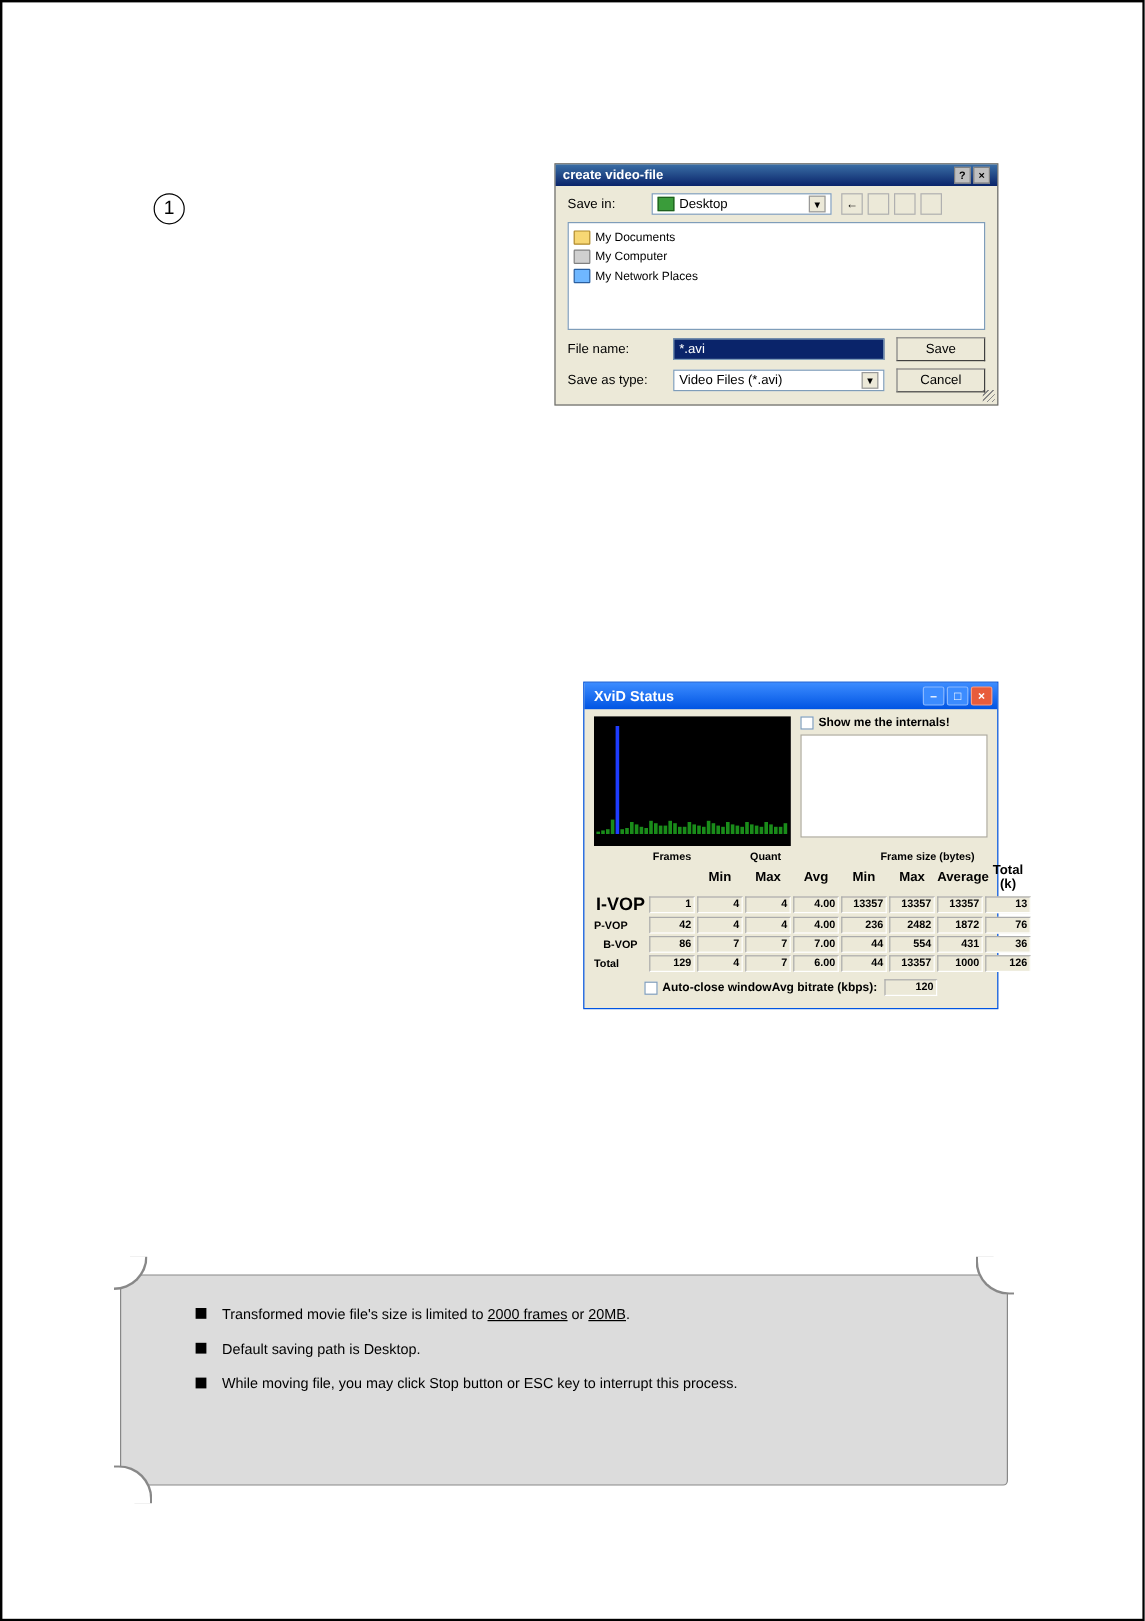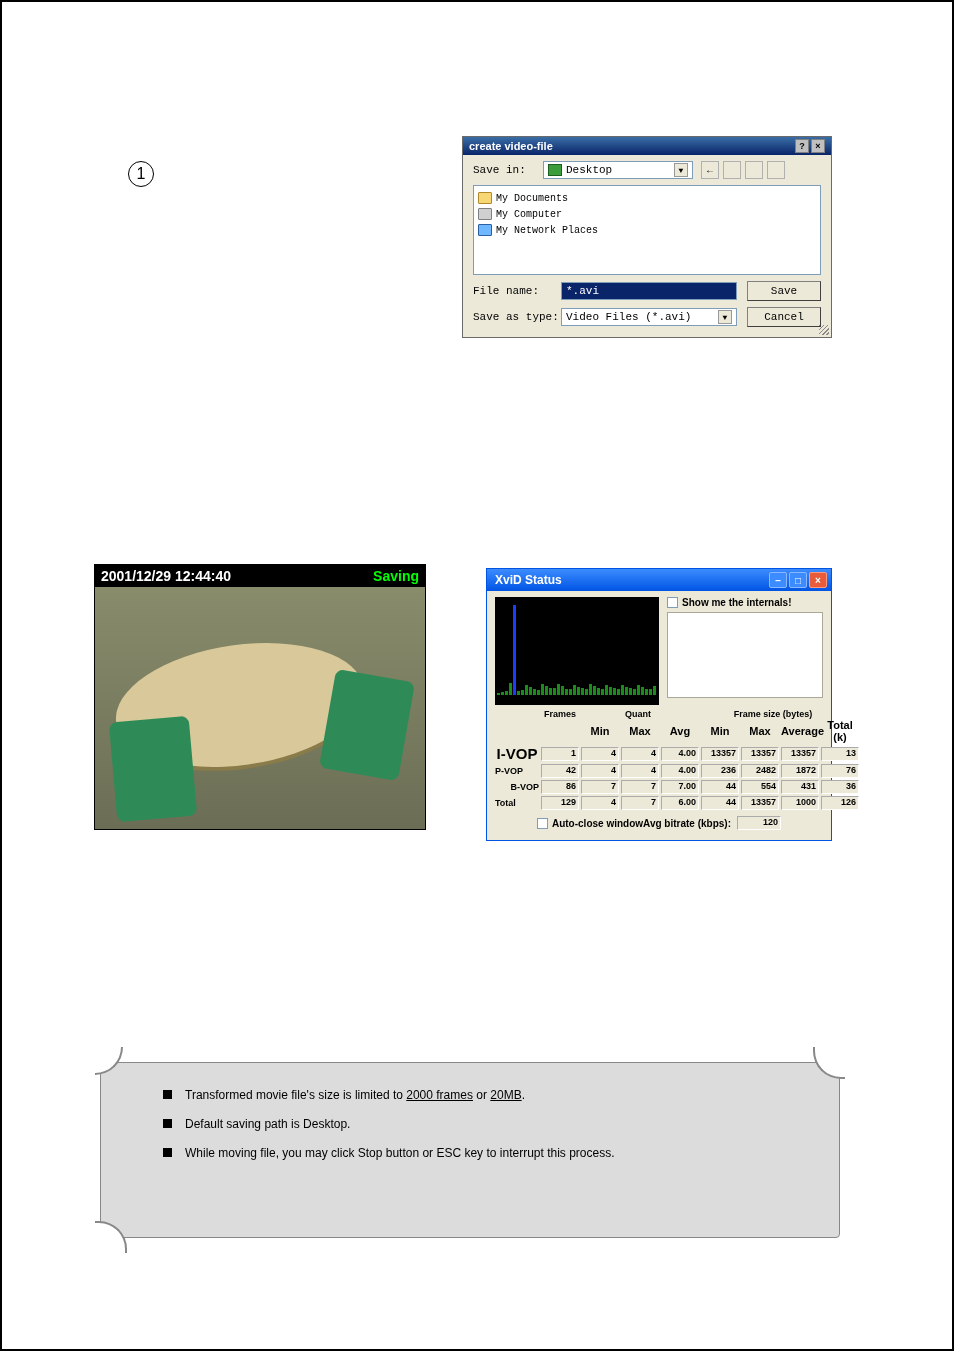--- a/index.html
+++ b/index.html
@@ -32,21 +32,21 @@
     padding: 2px 6px;
     display: flex; align-items: center; justify-content: space-between;
     font-weight: bold;
     height: 18px;
   }
   .dlg1 .titlebar .btns { display: flex; gap: 2px; }
   .dlg1 .titlebar .tb-btn {
     width: 14px; height: 14px; background: #c0c0c0; border: 1px solid #808080;
     font-size: 9px; line-height: 12px; text-align: center; color: #000;
   }
-  .dlg1 .body { padding: 6px 10px 10px 10px; font-family: Liberation Mono, monospace; }
+  .dlg1 .body { padding: 6px 10px 10px 10px; }
   .dlg1 .row { display: flex; align-items: center; margin-bottom: 6px; }
   .dlg1 .lbl { width: 70px; }
   .dlg1 .savein-select {
     flex: 0 0 150px;
     height: 18px; border: 1px solid #7f9db9; background: #fff;
     display: flex; align-items: center; padding: 0 4px; gap: 4px;
   }
   .select-arrow { margin-left: auto; width: 14px; height: 14px; background:#ece9d8; border:1px solid #999; display:flex; align-items:center; justify-content:center; font-size:8px; }
   .dlg1 .toolicons { display: flex; gap: 4px; margin-left: 8px; }
   .dlg1 .toolicons .ti { width: 18px; height: 18px; border: 1px solid #b0b0b0; background:#ece9d8; display:flex; align-items:center; justify-content:center; font-size:10px; }
@@ -199,29 +199,20 @@
           <span class="select-arrow">▼</span>
         </div>
         <div class="dlg-btn">
             <span>Cancel</span>
           </div>
       </div>
     </div>
     <div class="grip"></div>
   </div>
 
-  <div class="still">
-    <div class="topbar">
-      <span class="ts">2001/12/29 12:44:40</span>
-      <span class="saving">Saving</span>
-    </div>
-    <div class="table-oval"></div>
-    <div class="chair c1"></div>
-    <div class="chair c2"></div>
-  </div>
 
   <div class="dlg2">
     <div class="titlebar2">
       <span>XviD Status</span>
       <span class="wbtns">
         <span class="wb min">–</span>
         <span class="wb max">□</span>
         <span class="wb close">×</span>
       </span>
     </div>
@@ -308,21 +299,21 @@
           <div class="val">13</div>
           <div class="" style="font-size: 9px; text-align: left;">P-VOP</div>
           <div class="val">42</div>
           <div class="val">4</div>
           <div class="val">4</div>
           <div class="val">4.00</div>
           <div class="val">236</div>
           <div class="val">2482</div>
           <div class="val">1872</div>
           <div class="val">76</div>
-          <div class="" style="font-size: 9px; text-align: right;">B-VOP</div>
+          <div class="" style="font-size: 9px; text-align: center;">B-VOP</div>
           <div class="val">86</div>
           <div class="val">7</div>
           <div class="val">7</div>
           <div class="val">7.00</div>
           <div class="val">44</div>
           <div class="val">554</div>
           <div class="val">431</div>
           <div class="val">36</div>
           <div class="" style="font-size: 9px; text-align: left;">Total</div>
           <div class="val">129</div>

